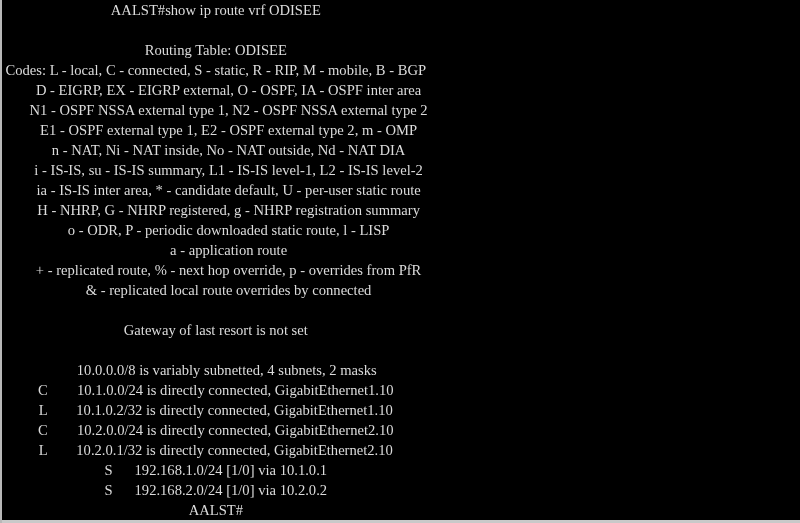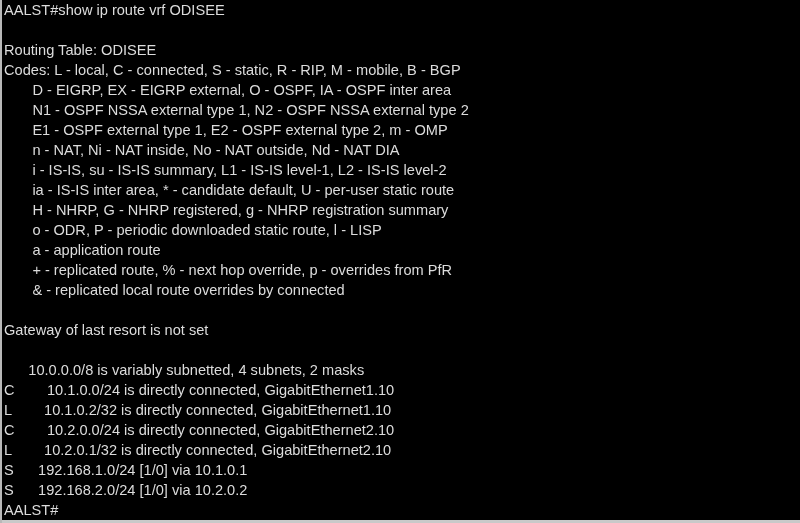--- a/index.html
+++ b/index.html
@@ -35,21 +35,22 @@
     letter-spacing: 0px;
     color: #dcdcdc;
     background: transparent;
     white-space: pre;
     tab-size: 8;
   }
   #screen .line {
     display: block;
     height: 20px;
     white-space: pre;
-    font-family: Liberation Sans, sans-serif;
+    font-family: Liberation Serif, serif;
+    text-align: center;
   }
   #screen .line.blank {
     height: 20px;
   }
   #bottom-edge {
     position: absolute;
     left: 0;
     bottom: 0;
     width: 800px;
     height: 3px;

